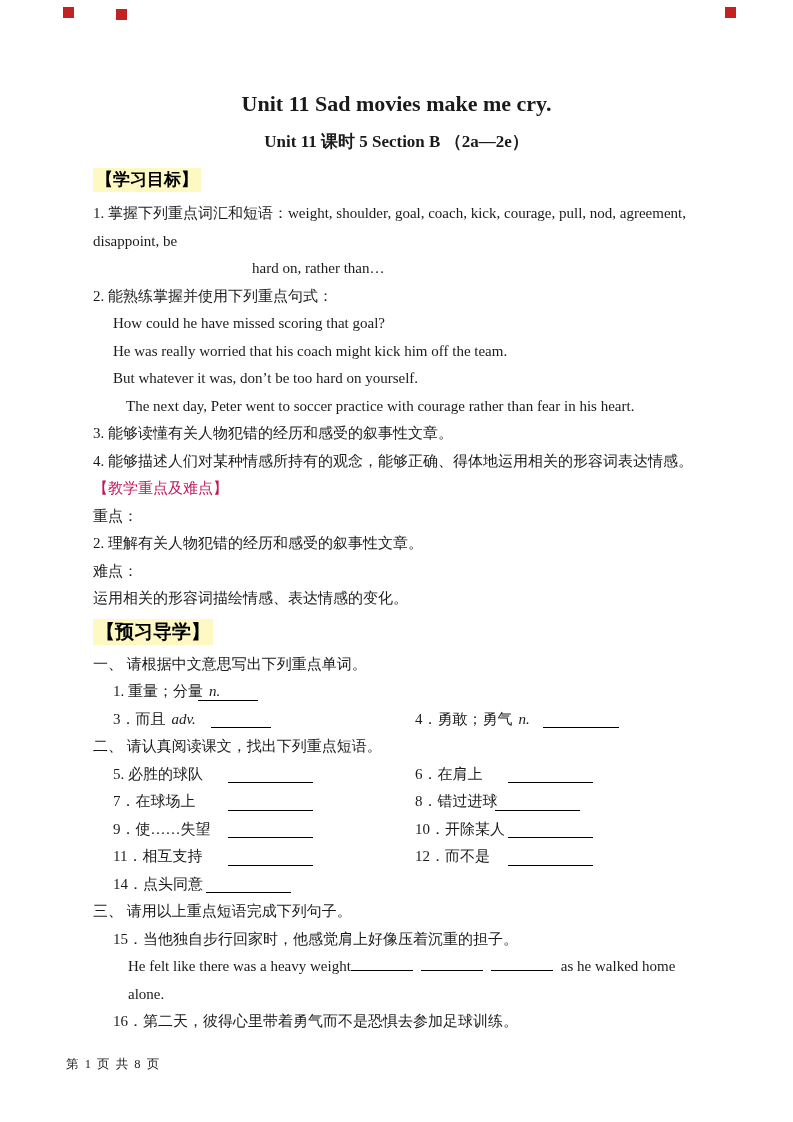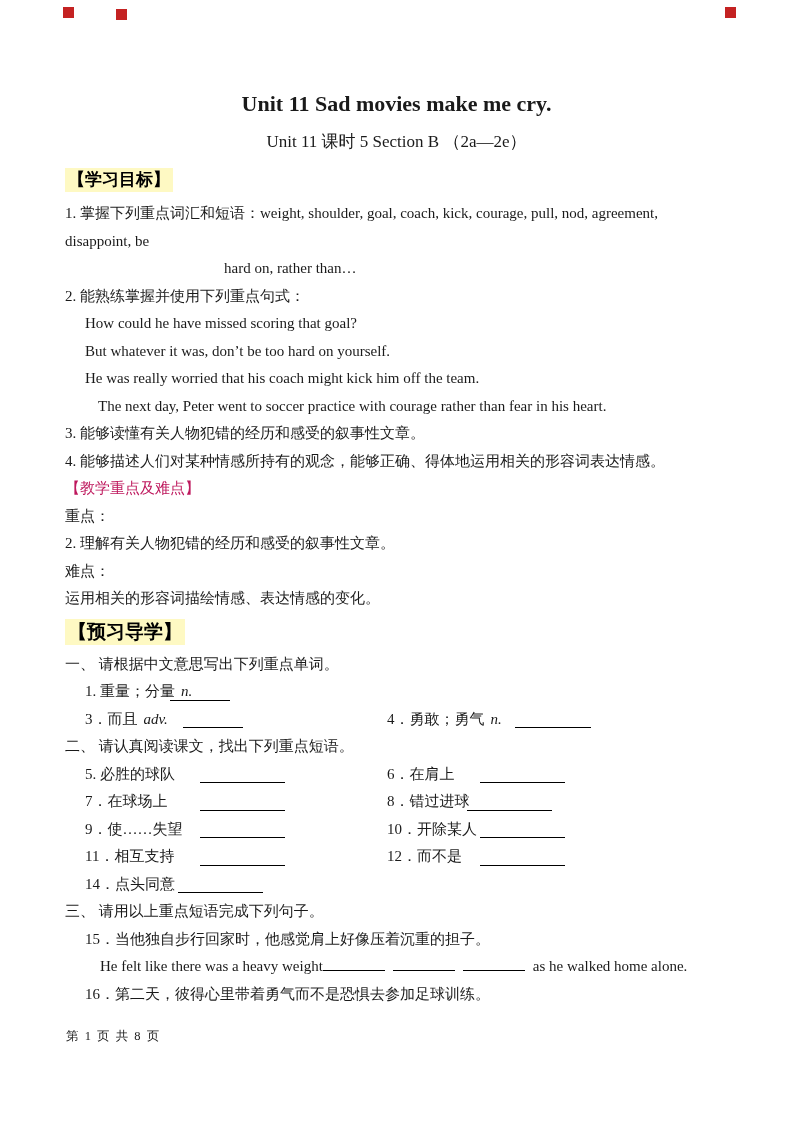--- a/index.html
+++ b/index.html
@@ -2,29 +2,29 @@
 <html><head>
 <meta charset="utf-8">
 <style>
   * { margin:0; padding:0; box-sizing:border-box; }
   html,body { background:#ffffff; }
   body {
     width:793px; height:1122px; position:relative; overflow:hidden;
     font-family:"Liberation Serif","DejaVu Serif",serif;
     color:#1a1a1a; font-size:15px;
   }
-  .page { padding:0 65px; position:relative; }
+  .page { padding:0 93px; position:relative; }
 
   .mark { position:absolute; width:11px; height:11px; background:#c42222; }
   .mark.m1 { left:63px; top:7px; }
   .mark.m2 { left:116px; top:9px; }
   .mark.m3 { left:725px; top:7px; }
 
   .doc-title { padding-top:90px; text-align:center; font-size:22px; font-weight:bold; line-height:28px; }
-  .doc-subtitle { margin-top:13px; text-align:center; font-size:17px; font-weight:normal; line-height:22px; }
+  .doc-subtitle { margin-top:13px; text-align:center; font-size:17px; font-weight:bold; line-height:22px; }
 
   .sec-head-wrap { margin:15px 0 8px; }
   .sec-head {
     display:inline-block; background:#fef9c3; color:#000;
     font-family:"Liberation Sans","DejaVu Sans",sans-serif;
     font-weight:bold; font-size:17px; padding:2px 3px; line-height:20px;
   }
   .sec-head.big { font-size:19px; line-height:22px; }
 
   p.line { line-height:27.5px; }
@@ -42,21 +42,21 @@
   .cell.wr .blank { left:141px; width:76px; }
   .cell.pl .blank { left:135px; width:85px; }
   .cell.pr .blank { left:113px; width:85px; }
 
   .q-cn { line-height:27.5px; margin-left:20px; }
   .q-en { line-height:27.5px; margin-left:35px; }
   .blank-inline { display:inline-block; width:62px; border-bottom:1.3px solid #000; height:13px; }
   .blank-inline + .blank-inline { margin-left:8px; }
   .q-en .suffix { margin-left:8px; }
 
-  .footer { position:absolute; left:66px; top:1028px; font-size:12.5px; letter-spacing:1.5px; color:#222; }
+  .footer { position:absolute; left:66px; top:1056px; font-size:12.5px; letter-spacing:1.5px; color:#222; }
 </style>
 </head>
 <body>
 
 <span class="mark m1"></span>
 <span class="mark m2"></span>
 <span class="mark m3"></span>
 
 <div class="page">
 
@@ -65,22 +65,22 @@
 
   <div class="sec-head-wrap">
     <span class="sec-head">【学习目标】</span>
   </div>
 
   <div>
     <p class="line">1. 掌握下列重点词汇和短语：weight, shoulder, goal, coach, kick, courage, pull, nod, agreement, disappoint, be</p>
     <p class="line ind-a">hard on, rather than…</p>
     <p class="line">2. 能熟练掌握并使用下列重点句式：</p>
     <p class="line ind-b">How could he have missed scoring that goal?</p>
+    <p class="line ind-b">He was really worried that his coach might kick him off the team.</p>
     <p class="line ind-b">But whatever it was, don’t be too hard on yourself.</p>
-    <p class="line ind-b">He was really worried that his coach might kick him off the team.</p>
     <p class="line ind-c">The next day, Peter went to soccer practice with courage rather than fear in his heart.</p>
     <p class="line">3. 能够读懂有关人物犯错的经历和感受的叙事性文章。</p>
     <p class="line">4. 能够描述人们对某种情感所持有的观念，能够正确、得体地运用相关的形容词表达情感。</p>
   </div>
 
   <p class="red-head line">【教学重点及难点】</p>
 
   <div>
     <p class="line">重点：</p>
     <p class="line">2. 理解有关人物犯错的经历和感受的叙事性文章。</p>

